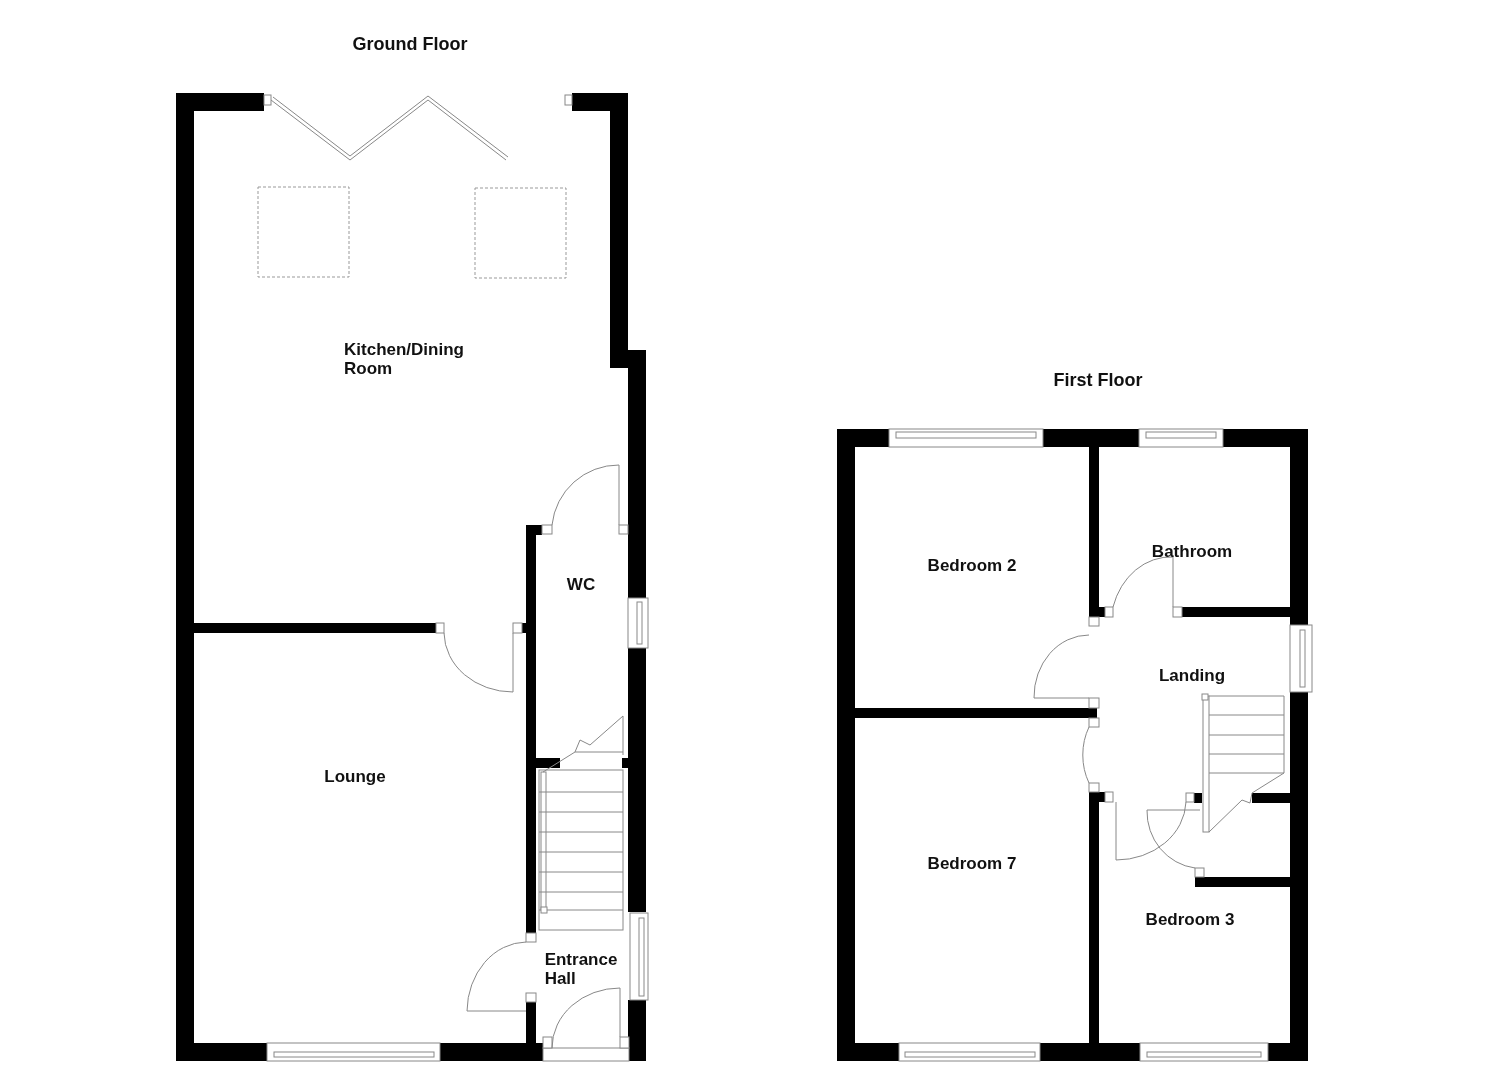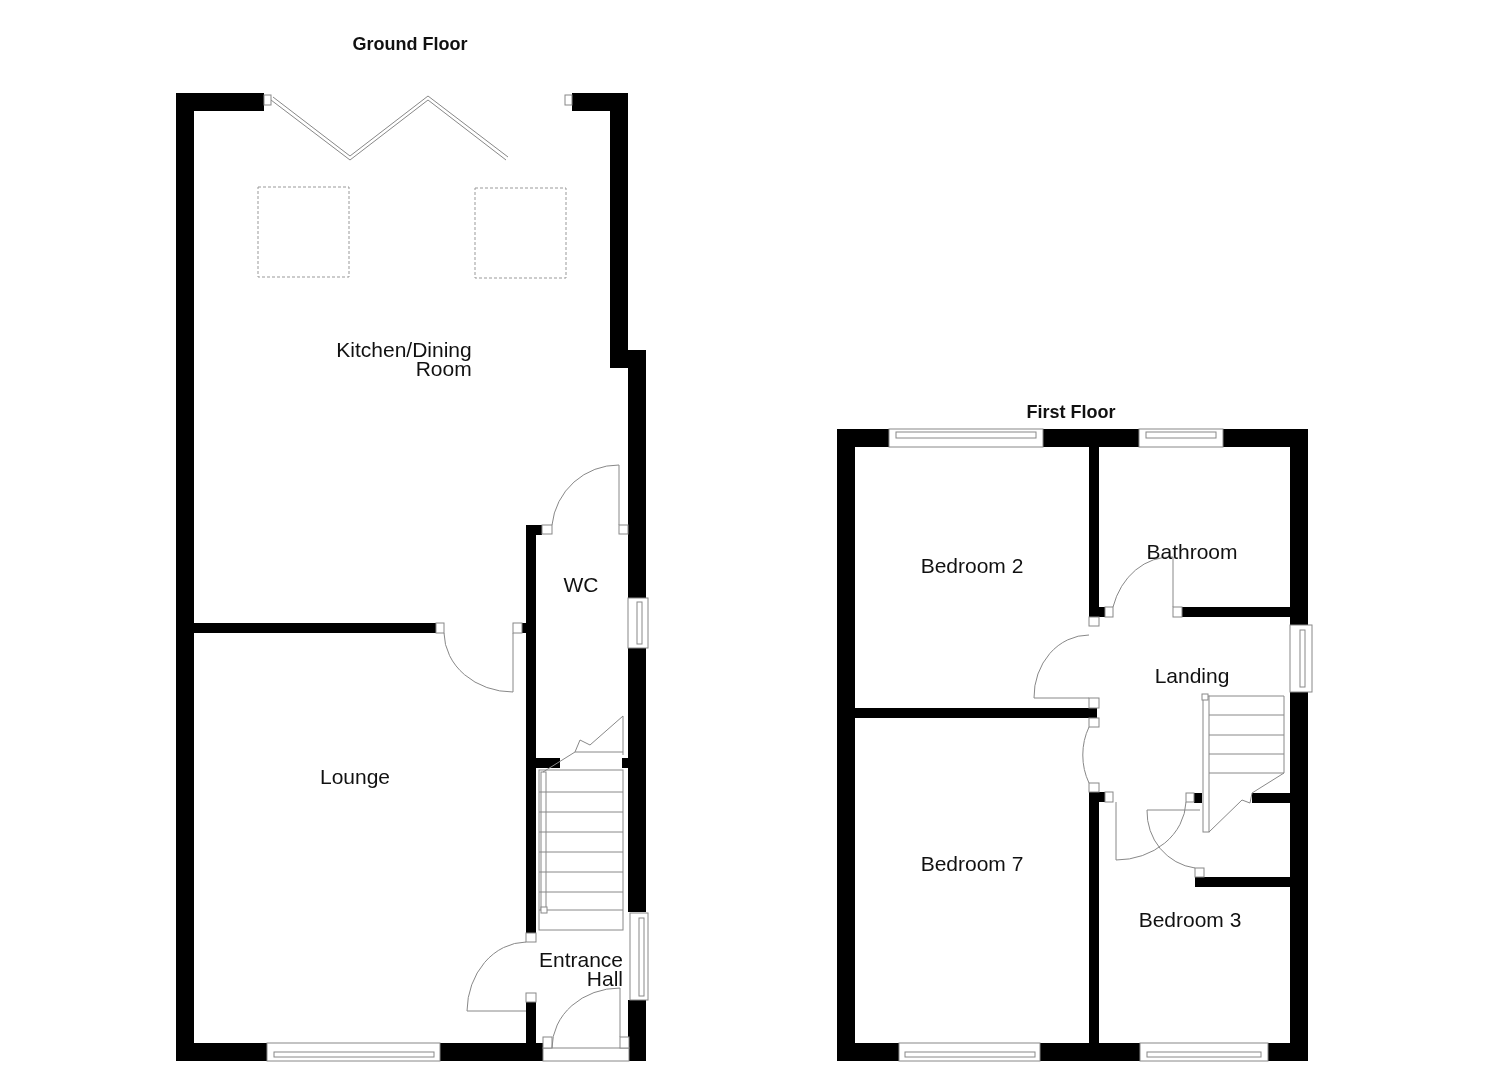--- a/index.html
+++ b/index.html
@@ -3,21 +3,21 @@
 <meta charset="utf-8">
 <style>
   html, body { margin: 0; padding: 0; background: #ffffff; }
   body { width: 1485px; height: 1080px; position: relative; overflow: hidden; font-family: "Liberation Sans", sans-serif; }
   svg { position: absolute; left: 0; top: 0; }
   .wall { fill: #000000; }
   .win { fill: #ffffff; stroke: #888888; stroke-width: 1; }
   .thin { fill: none; stroke: #888888; stroke-width: 1; }
   .jamb { fill: #ffffff; stroke: #888888; stroke-width: 1; }
   .dash { fill: none; stroke: #999999; stroke-width: 1; stroke-dasharray: 3 2; }
-  .label { position: absolute; font-weight: normal; font-size: 21px; color: #111111; text-align: right; line-height: 19px; white-space: nowrap; transform: translateX(-50%); }
+  .label { position: absolute; font-weight: bold; font-size: 17px; color: #111111; text-align: left; line-height: 19px; white-space: nowrap; transform: translateX(-50%); }
   .title { position: absolute; font-weight: bold; font-size: 18px; color: #111111; transform: translateX(-50%); white-space: nowrap; }
 </style>
 </head>
 <body>
 
 <svg width="1485" height="1080" viewBox="0 0 1485 1080">
 
   <g>
 
     <rect class="wall" x="176" y="93" width="18" height="968"></rect>
@@ -162,21 +162,21 @@
       <line class="thin" x1="1209" y1="715" x2="1284" y2="715"></line>
       <line class="thin" x1="1209" y1="735" x2="1284" y2="735"></line>
       <line class="thin" x1="1209" y1="754" x2="1284" y2="754"></line>
       <line class="thin" x1="1209" y1="773" x2="1284" y2="773"></line>
       <polyline class="thin" points="1284,773 1252,793 1250,803 1242,800 1209,832"></polyline>
     </g>
   </g>
 </svg>
 
 <div class="title" style="left:410px; top:34px;">Ground Floor</div>
-<div class="title" style="left:1071px; top:370px;margin-top:32px;">First Floor</div>
+<div class="title" style="left:1098px; top:370px;">First Floor</div>
 
 <div class="label" style="left:404px; top:340px;">
   <div>Kitchen/Dining</div>
   <div>Room</div>
 </div>
 <div class="label" style="left:581px; top:575px;">WC</div>
 <div class="label" style="left:355px; top:767px;">Lounge</div>
 <div class="label" style="left:581px; top:950px;">
   <div>Entrance</div>
   <div>Hall</div>

